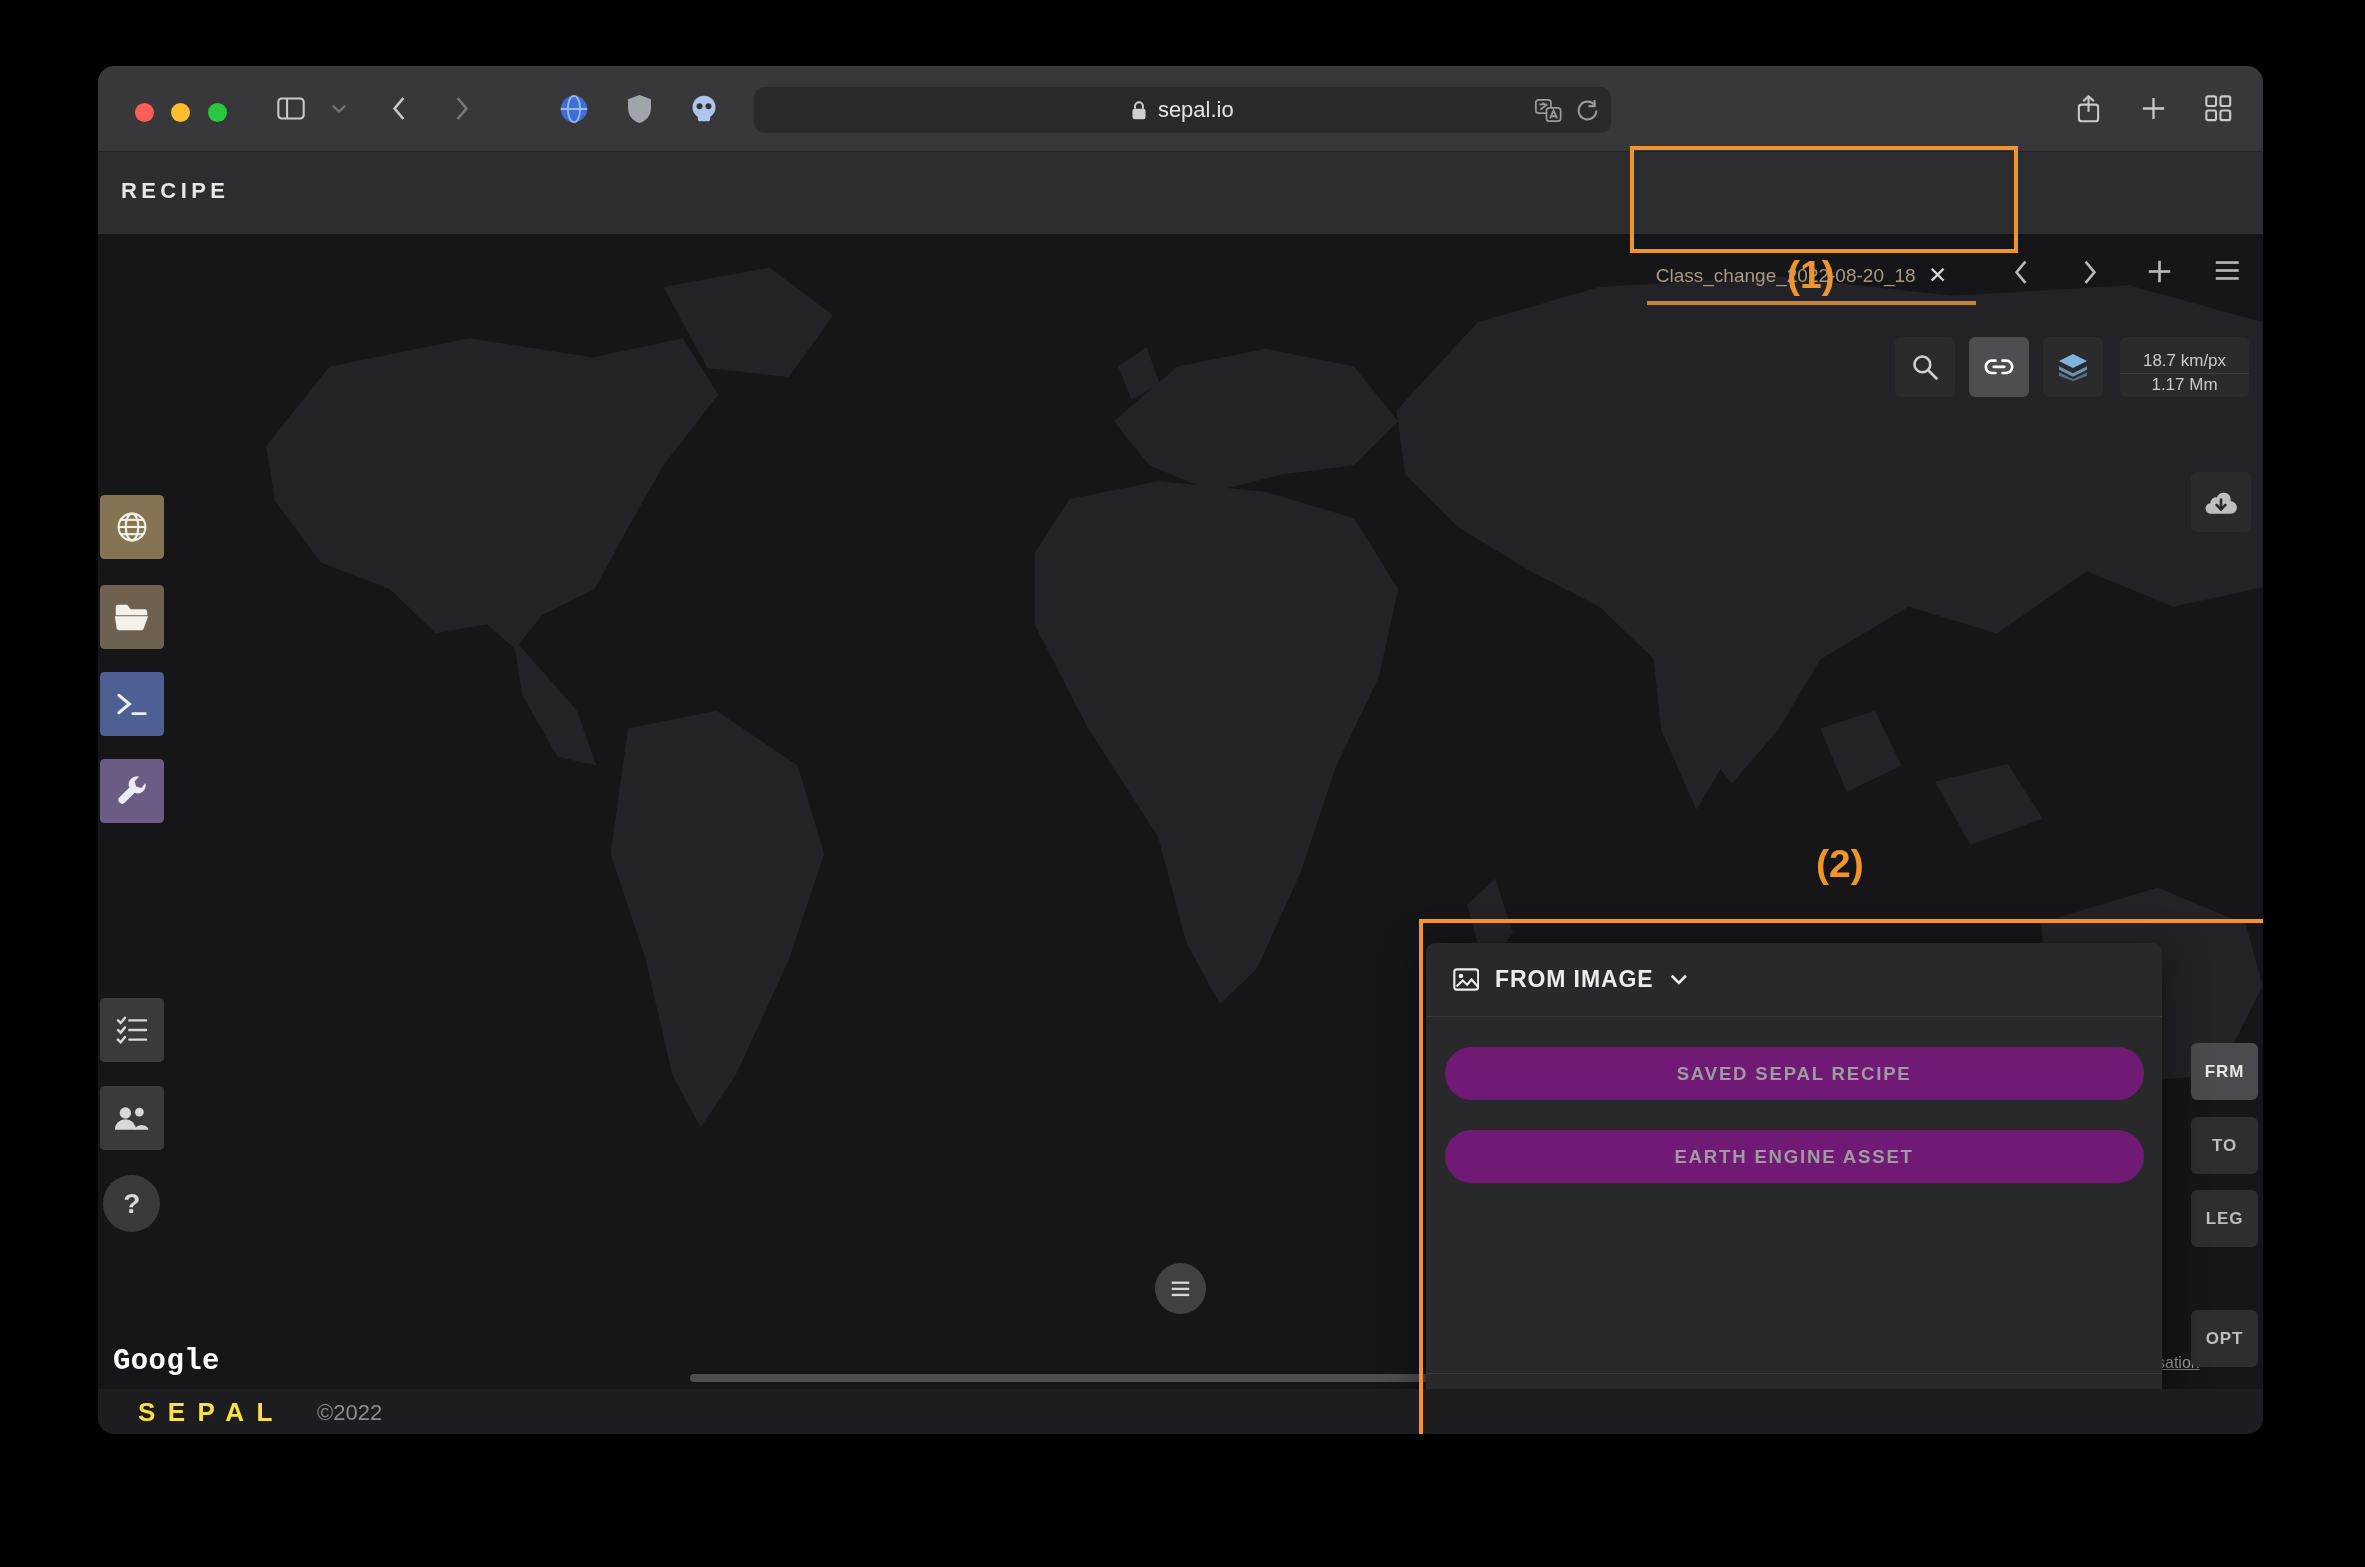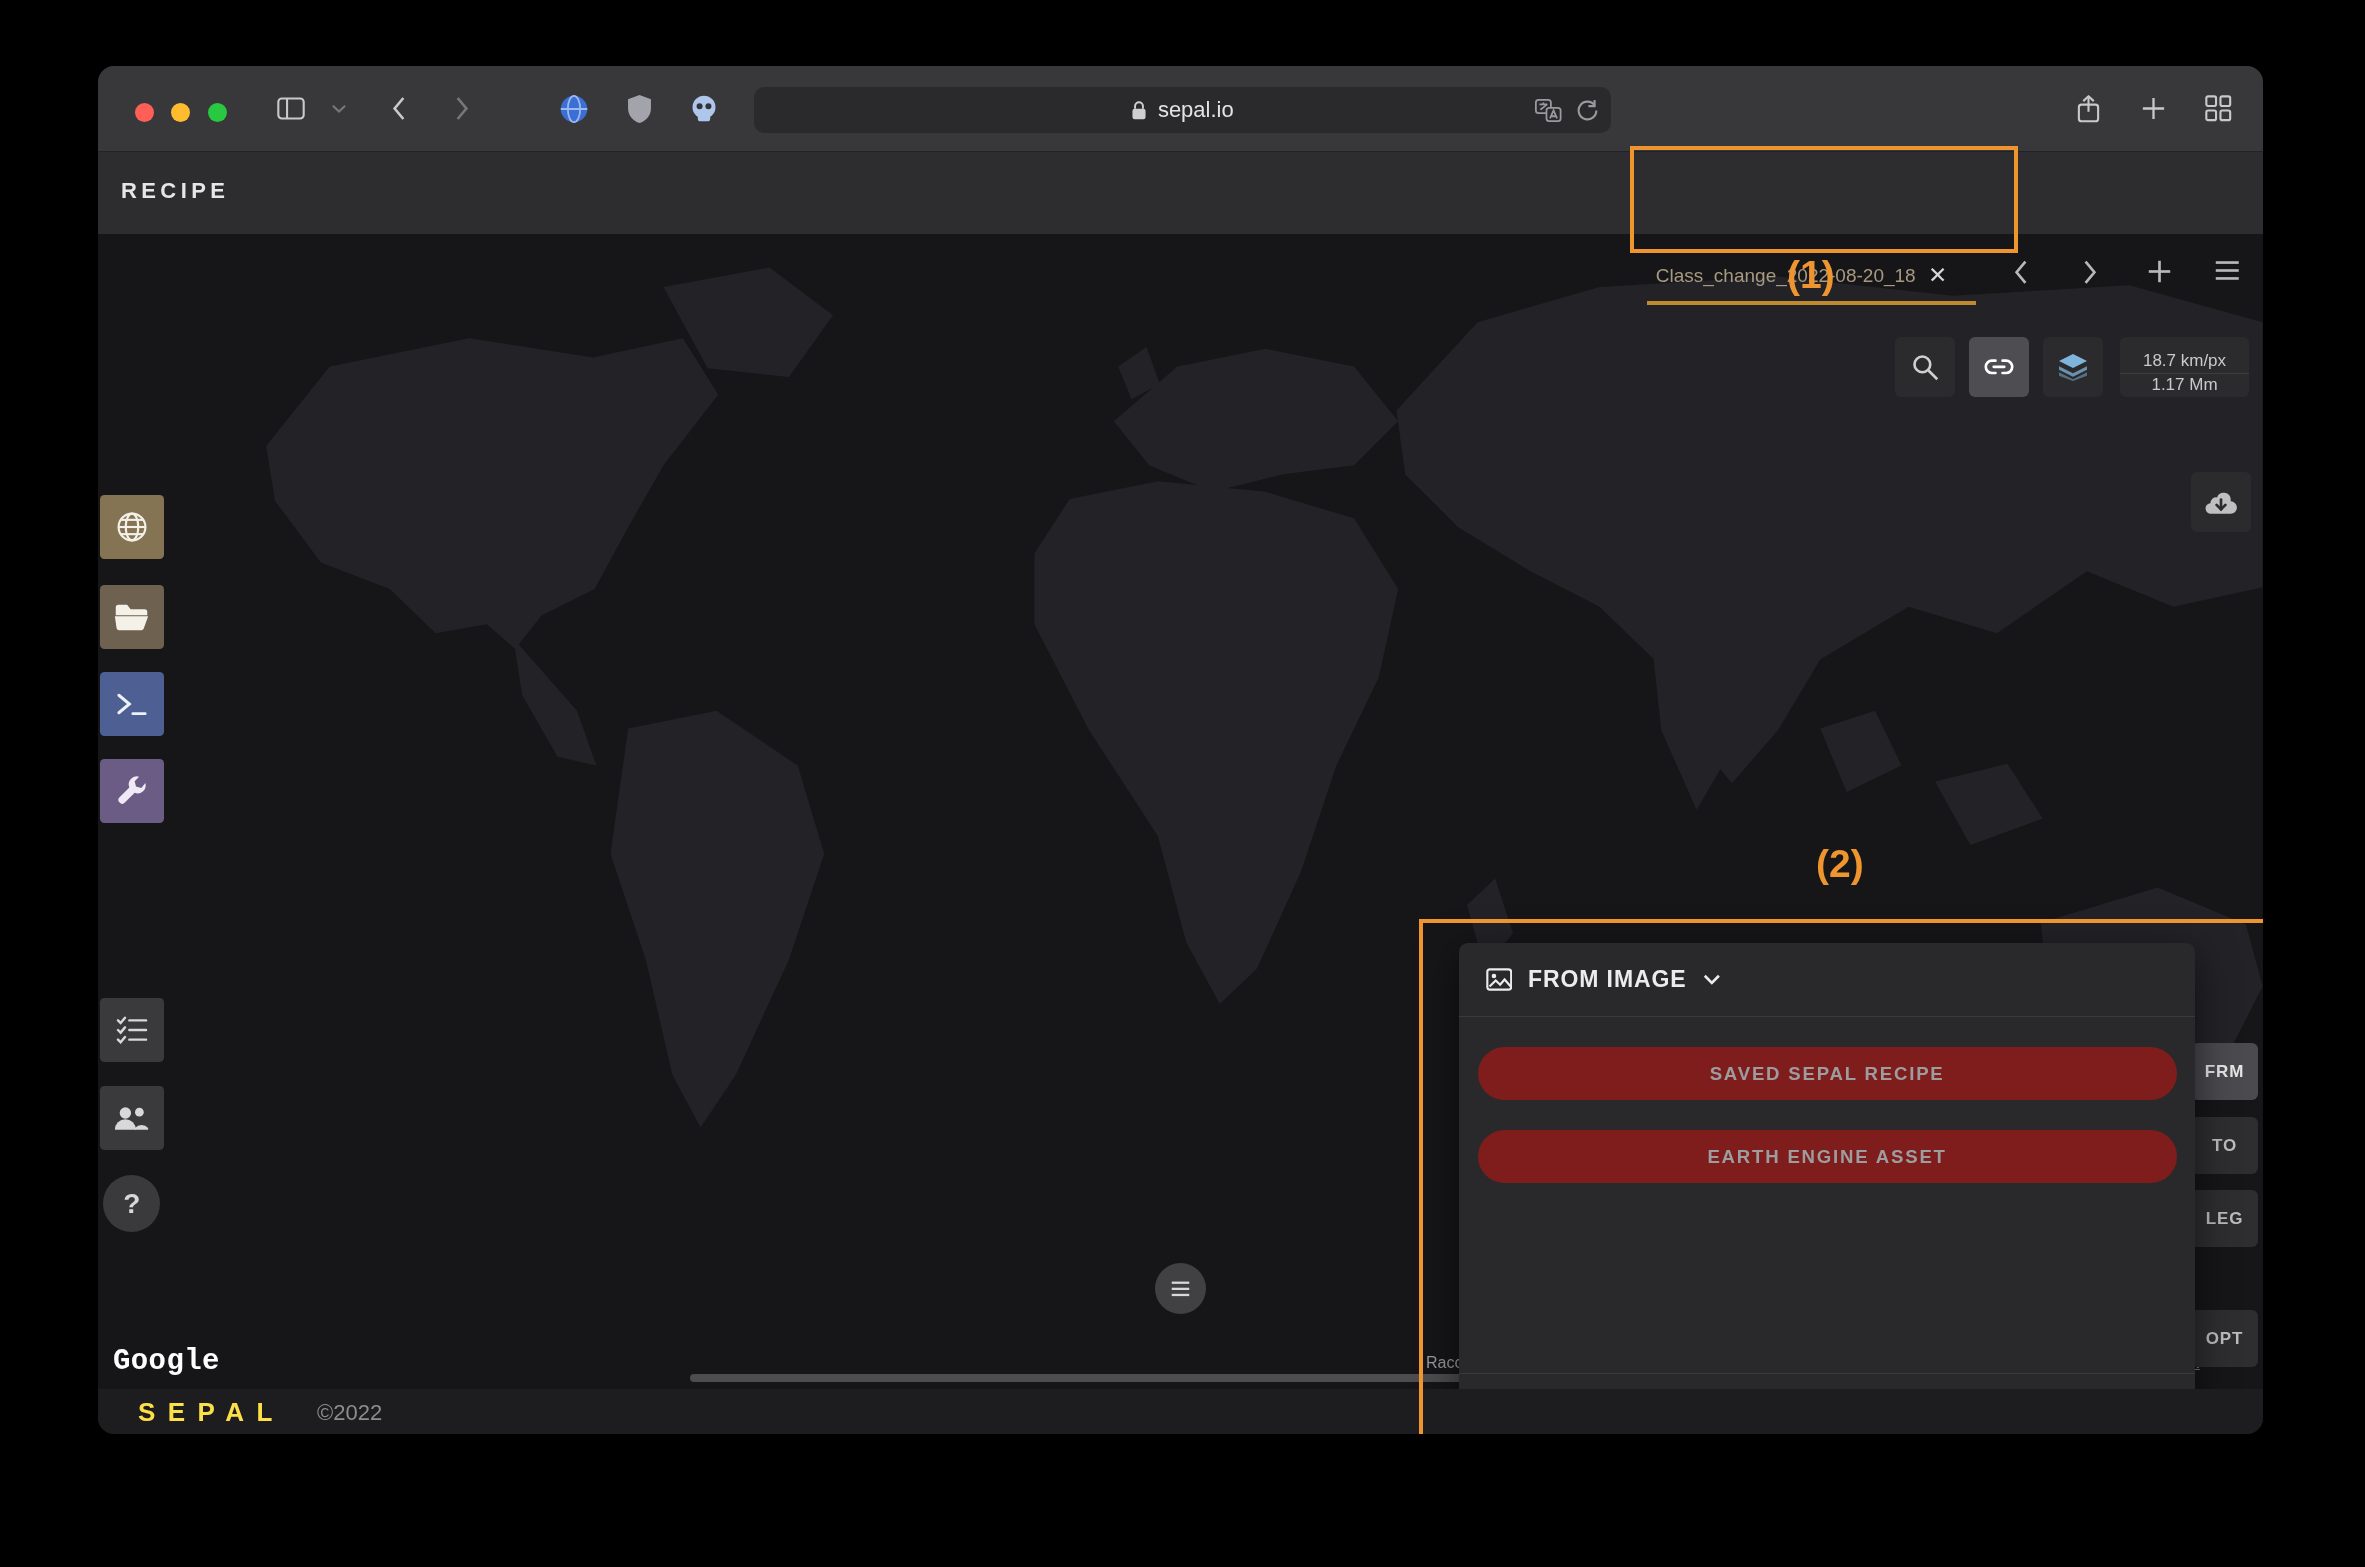--- a/index.html
+++ b/index.html
@@ -59,26 +59,26 @@
   .mapctl.layers{left:1945px;color:#7fb4dc;}
   .scalebox{
     position:absolute;left:2022px;top:271px;width:129px;height:60px;border-radius:6.2px;background:#2b2b2e;z-index:12;
     display:flex;flex-direction:column;color:#c9c9cc;font-size:17px;text-align:center;
   }
   .scalebox .row{flex:1;display:flex;align-items:center;justify-content:center;}
   .scalebox .row.top{border-bottom:0.9px solid #3e3e42;margin-top:12px;}
   .cloud-btn{position:absolute;left:2093px;top:406px;width:60px;height:60px;border-radius:6.2px;background:#2b2b2e;display:flex;align-items:center;justify-content:center;color:#cfcfd2;z-index:12;cursor:pointer;}
   
   .panel{
-    position:absolute;left:1361px;top:877px;width:736px;height:511px;background:#29292c;border-radius:8.8px;z-index:20;
+    position:absolute;left:1328px;top:877px;width:736px;height:511px;background:#29292c;border-radius:8.8px;z-index:20;
     box-shadow:0 10.6px 40px rgba(0,0,0,.55);
   }
   .panel-header{height:74px;display:flex;align-items:center;gap:16px;padding:0 26.5px;color:#ececec;font-size:23px;font-weight:700;letter-spacing:0.9px;border-bottom:0.9px solid #3a3a3e;box-sizing:border-box;cursor:pointer;}
   .pill{
-    position:absolute;left:18.6px;width:699px;height:53px;border-radius:26.5px;background:#7f1d1d;
+    position:absolute;left:18.6px;width:699px;height:53px;border-radius:26.5px;background:#701a75;
     display:flex;align-items:center;justify-content:center;color:#9d9da0;font-size:18.6px;font-weight:700;letter-spacing:1.8px;cursor:pointer;
   }
   .pill.one{top:104px;}
   .pill.two{top:187px;}
   .panel-footer{position:absolute;left:0;top:430px;width:100%;height:80px;border-top:0.9px solid #3a3a3e;box-sizing:border-box;}
   .next-btn{
     position:absolute;left:607px;top:29px;width:117px;height:45px;border-radius:6.2px;background:#43506a;
     display:flex;align-items:center;justify-content:center;gap:8.8px;color:#ccd5e4;font-size:20.3px;font-weight:600;cursor:pointer;
   }
   

